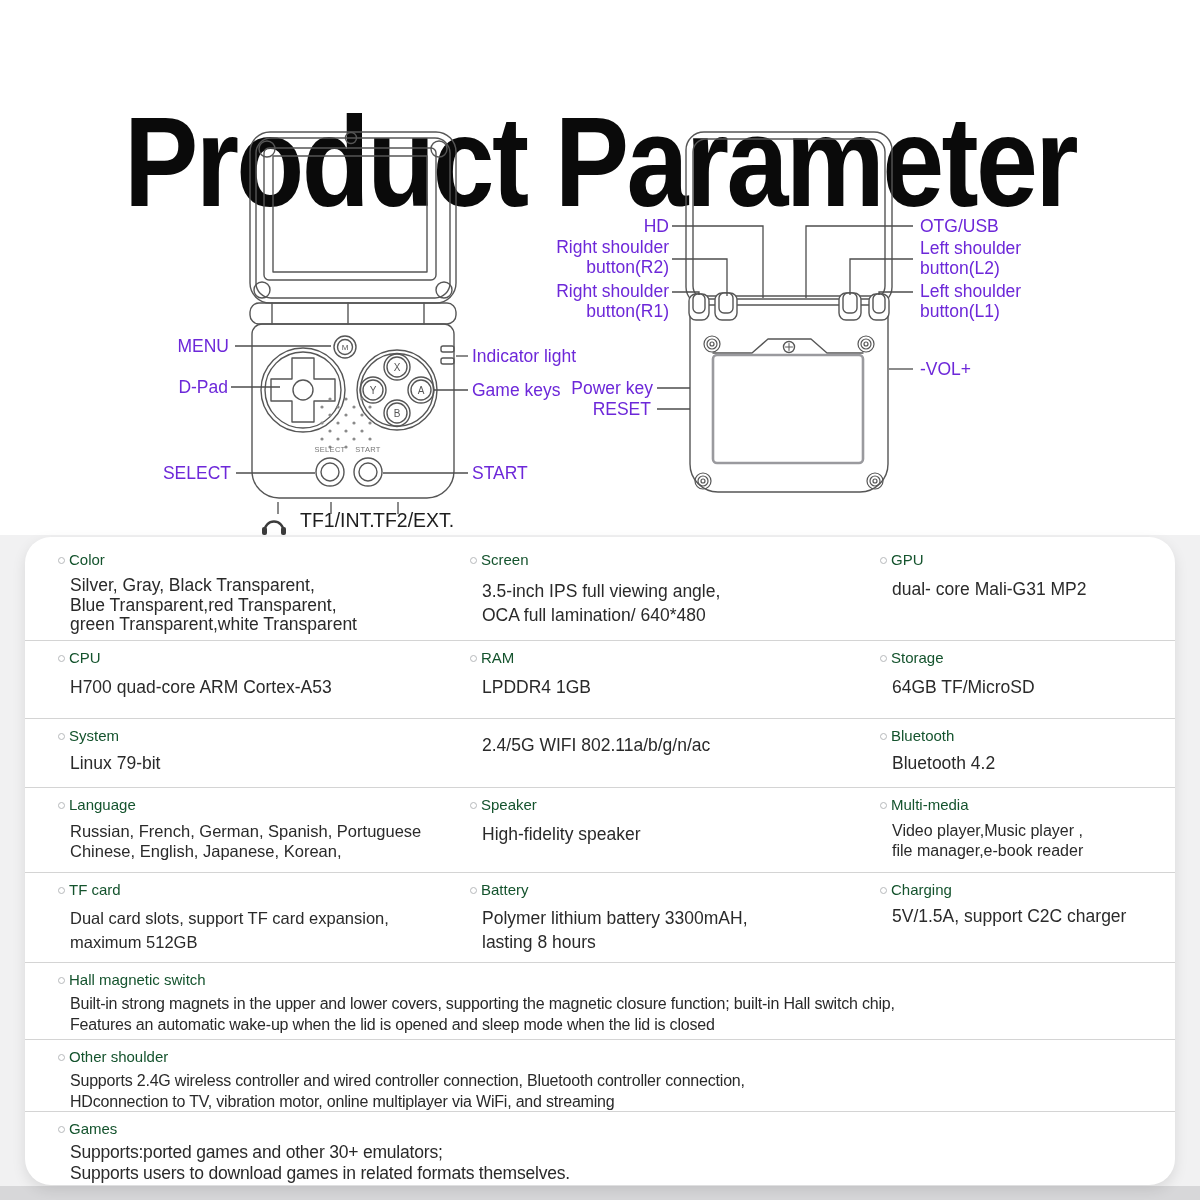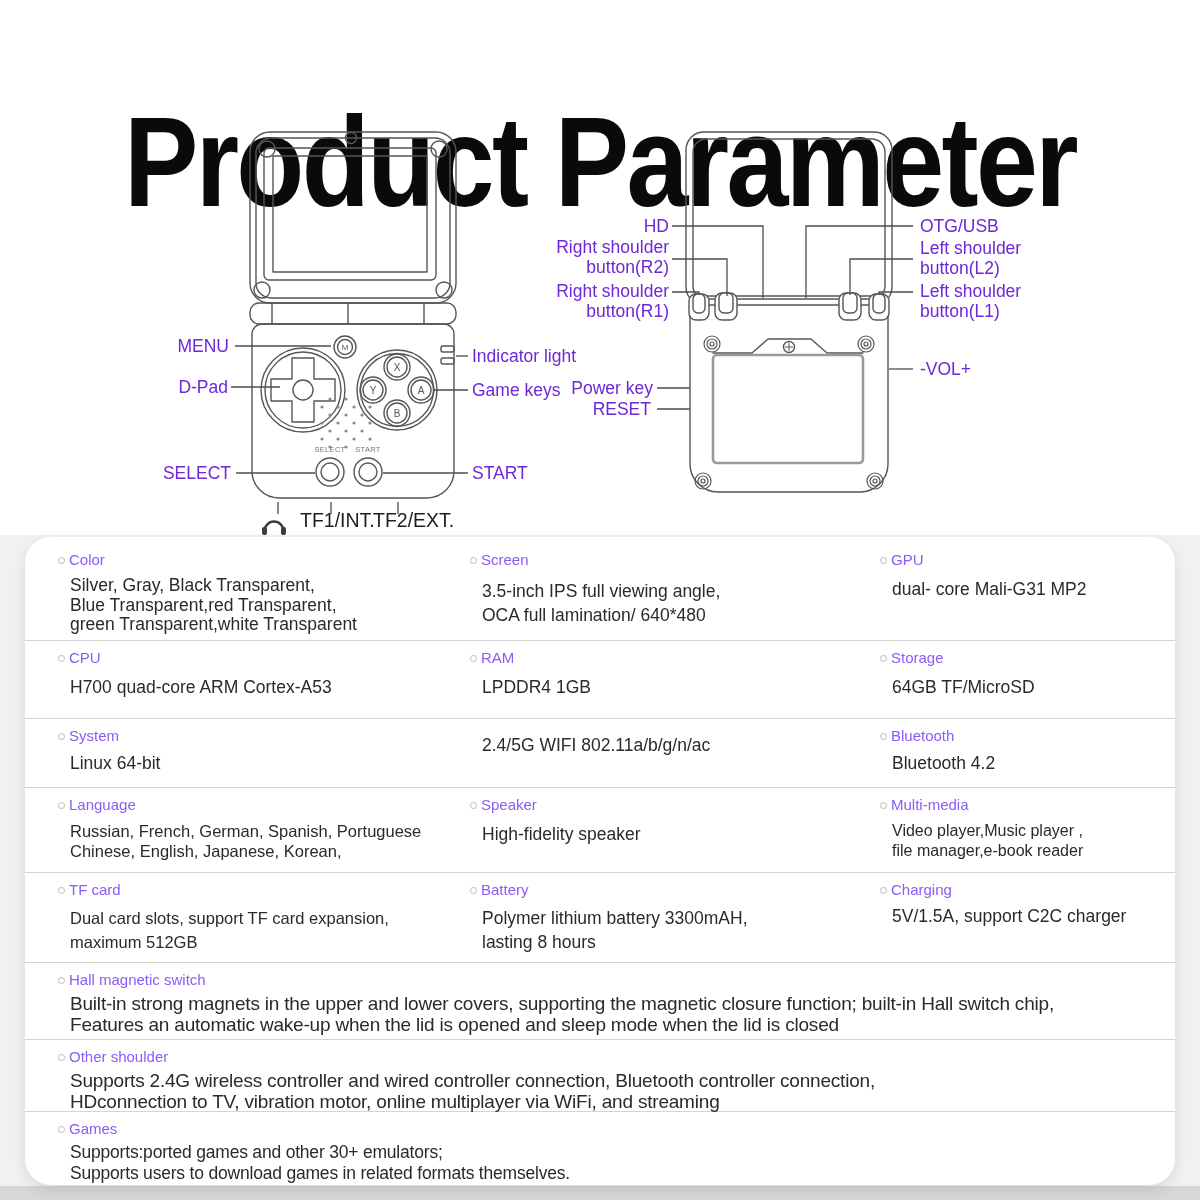--- a/index.html
+++ b/index.html
@@ -31,29 +31,29 @@
     background:#ffffff;border-radius:26px;
     box-shadow:0 5px 14px rgba(0,0,0,.10);
     box-sizing:border-box;
   }
   .row{box-sizing:border-box;border-bottom:1px solid #d4d4d4;padding-top:8px;}
   .row.last{border-bottom:none;}
   .row3{display:grid;grid-template-columns:412px 410px 1fr;}
   .row.first{padding-top:14px;}
   .cell{padding-left:33px;box-sizing:border-box;}
   .label{
-    font-size:15px;color:#8b5cf6;height:18px;line-height:18px;
+    font-size:15px;color:#14532d;height:18px;line-height:18px;
     display:flex;align-items:center;
   }
   .ring{
     width:7px;height:7px;border:1.3px solid #b6b9bb;border-radius:50%;
     display:inline-block;margin-right:4px;flex:0 0 auto;box-sizing:border-box;
   }
   .val{margin-top:7px;padding-left:12px;font-size:17.5px;color:#2a2a2a;line-height:20px;}
-  .rowfull .val{font-size:19px;line-height:21px;margin-top:4px;letter-spacing:-0.2px;}
+  .rowfull .val{font-size:16px;line-height:21px;margin-top:4px;letter-spacing:-0.2px;}
 </style>
 </head>
 <body>
 
 <div class="gray-panel"></div>
 <div class="bottom-strip"></div>
 
 <h1 class="title">Product Parameter</h1>
 
 <svg class="diagram-svg" width="1200" height="540" viewBox="0 0 1200 540">
@@ -300,21 +300,21 @@
     </div>
   </div>
 
   <div class="row row3" style="height:69px;">
     <div class="cell">
       <div class="label">
           <span class="ring"></span>
           <span>System</span>
         </div>
       <div class="val" style="margin-top:8px;">
-        <div>Linux 64-bit</div>
+        <div>Linux 79-bit</div>
       </div>
     </div>
     <div class="cell">
       <div class="val" style="margin-top:8px;">
         <div>2.4/5G WIFI 802.11a/b/g/n/ac</div>
       </div>
     </div>
     <div class="cell">
       <div class="label">
           <span class="ring"></span>

